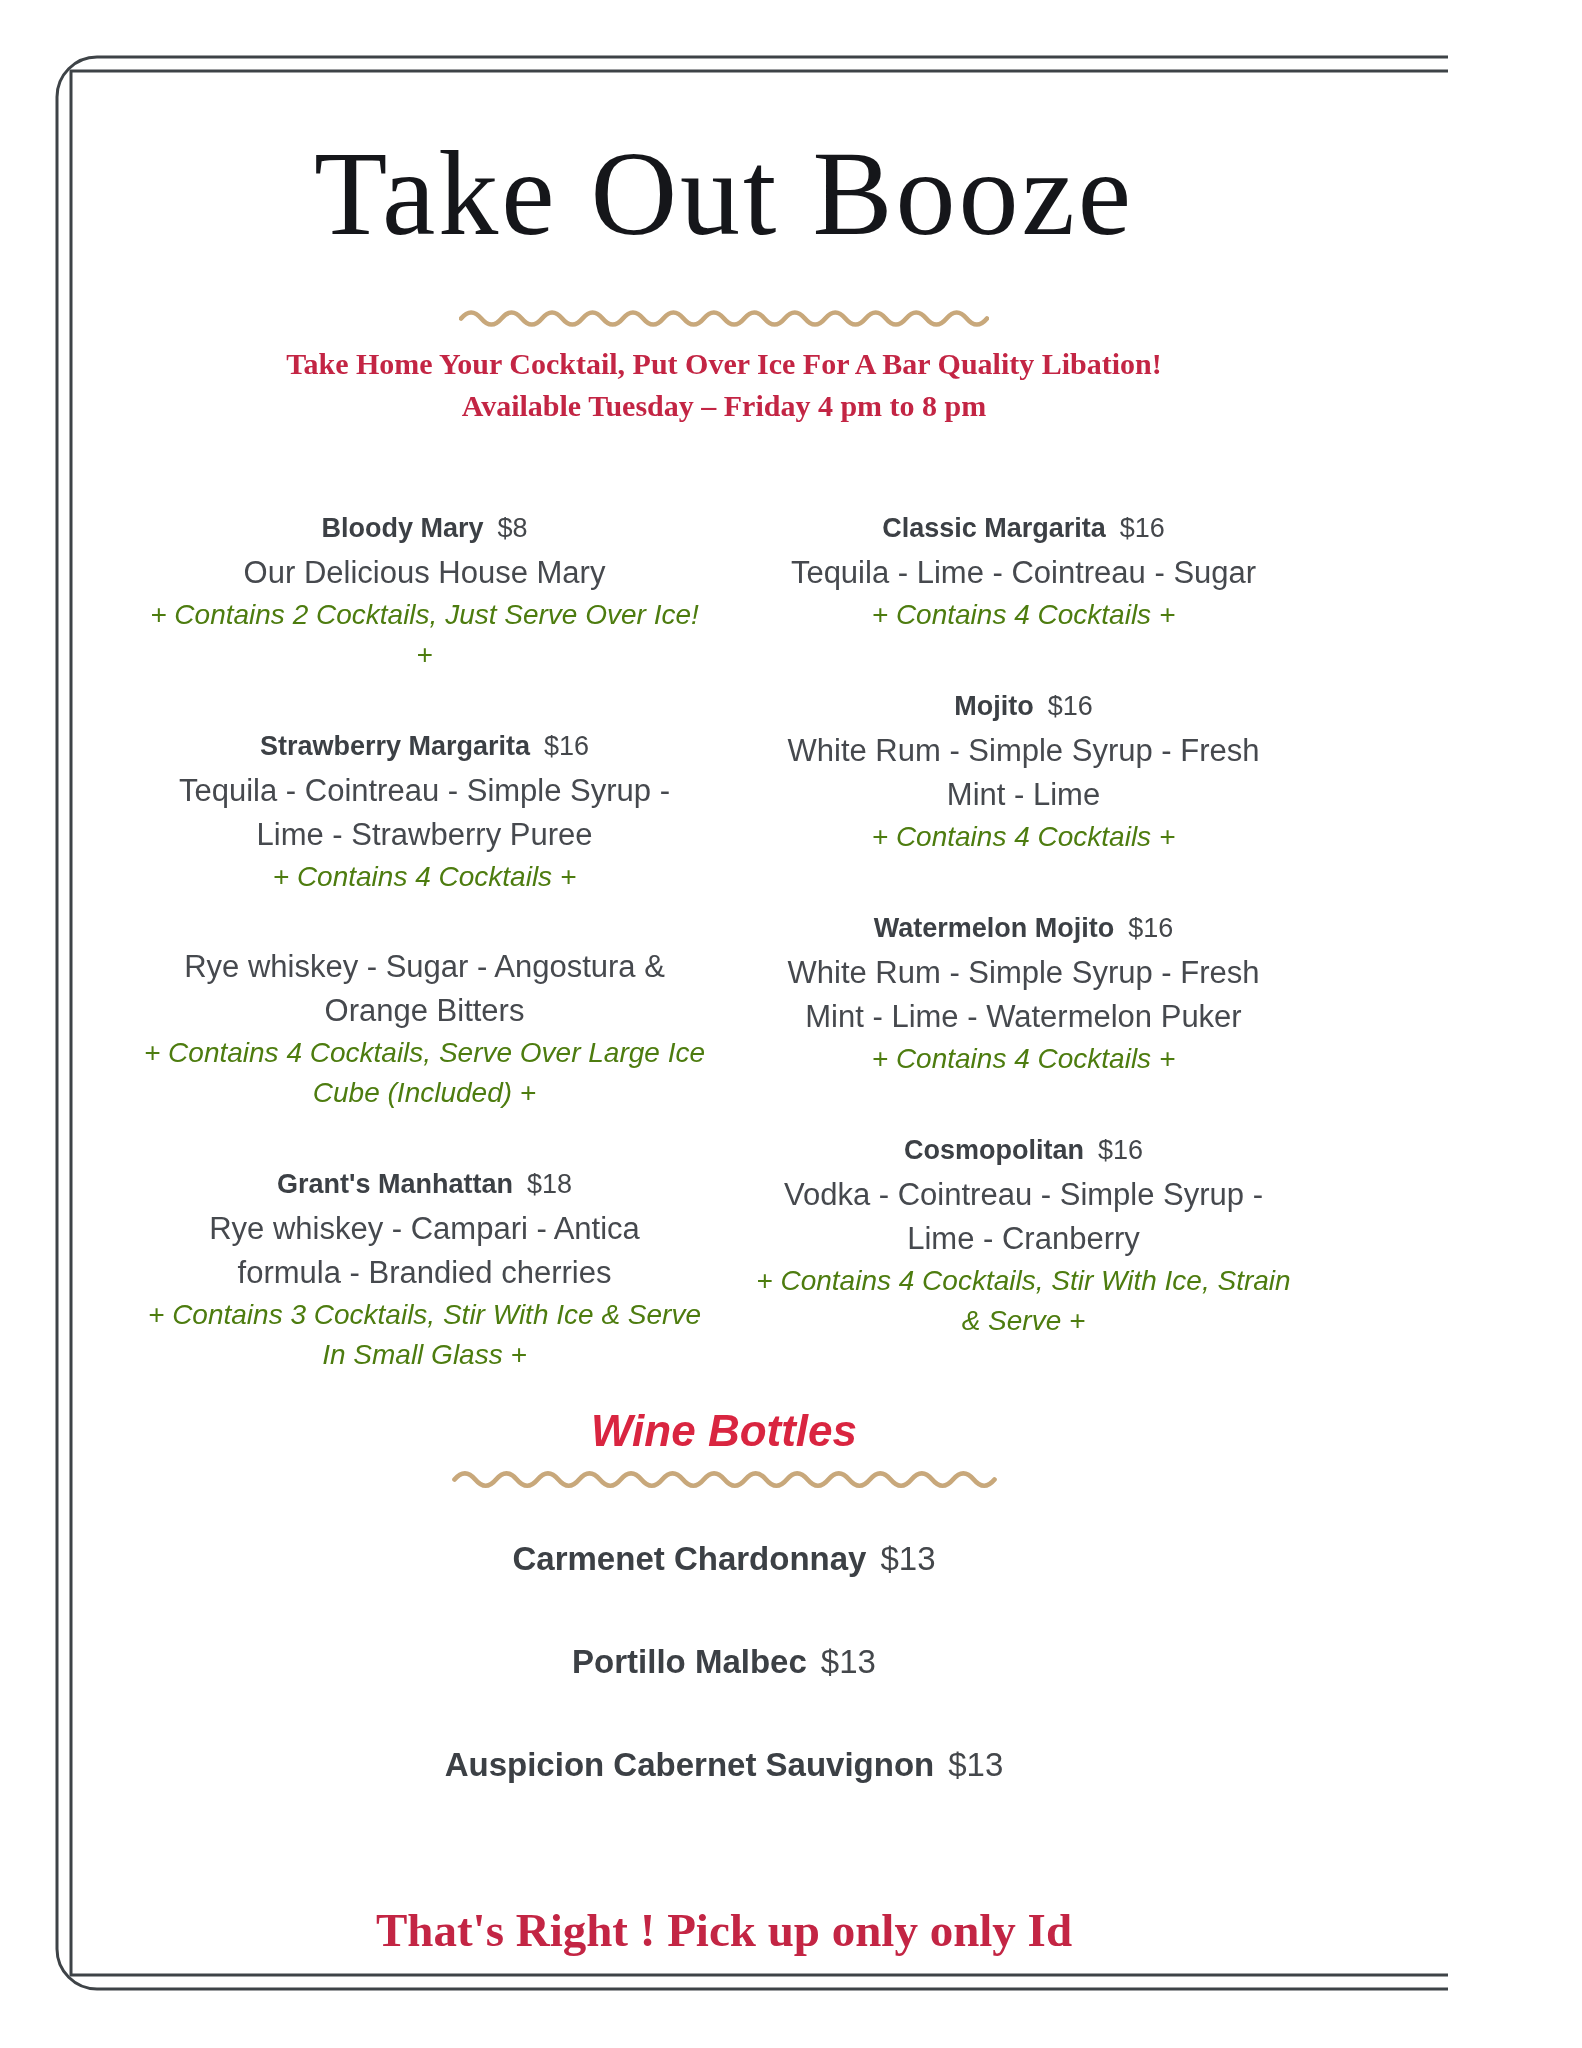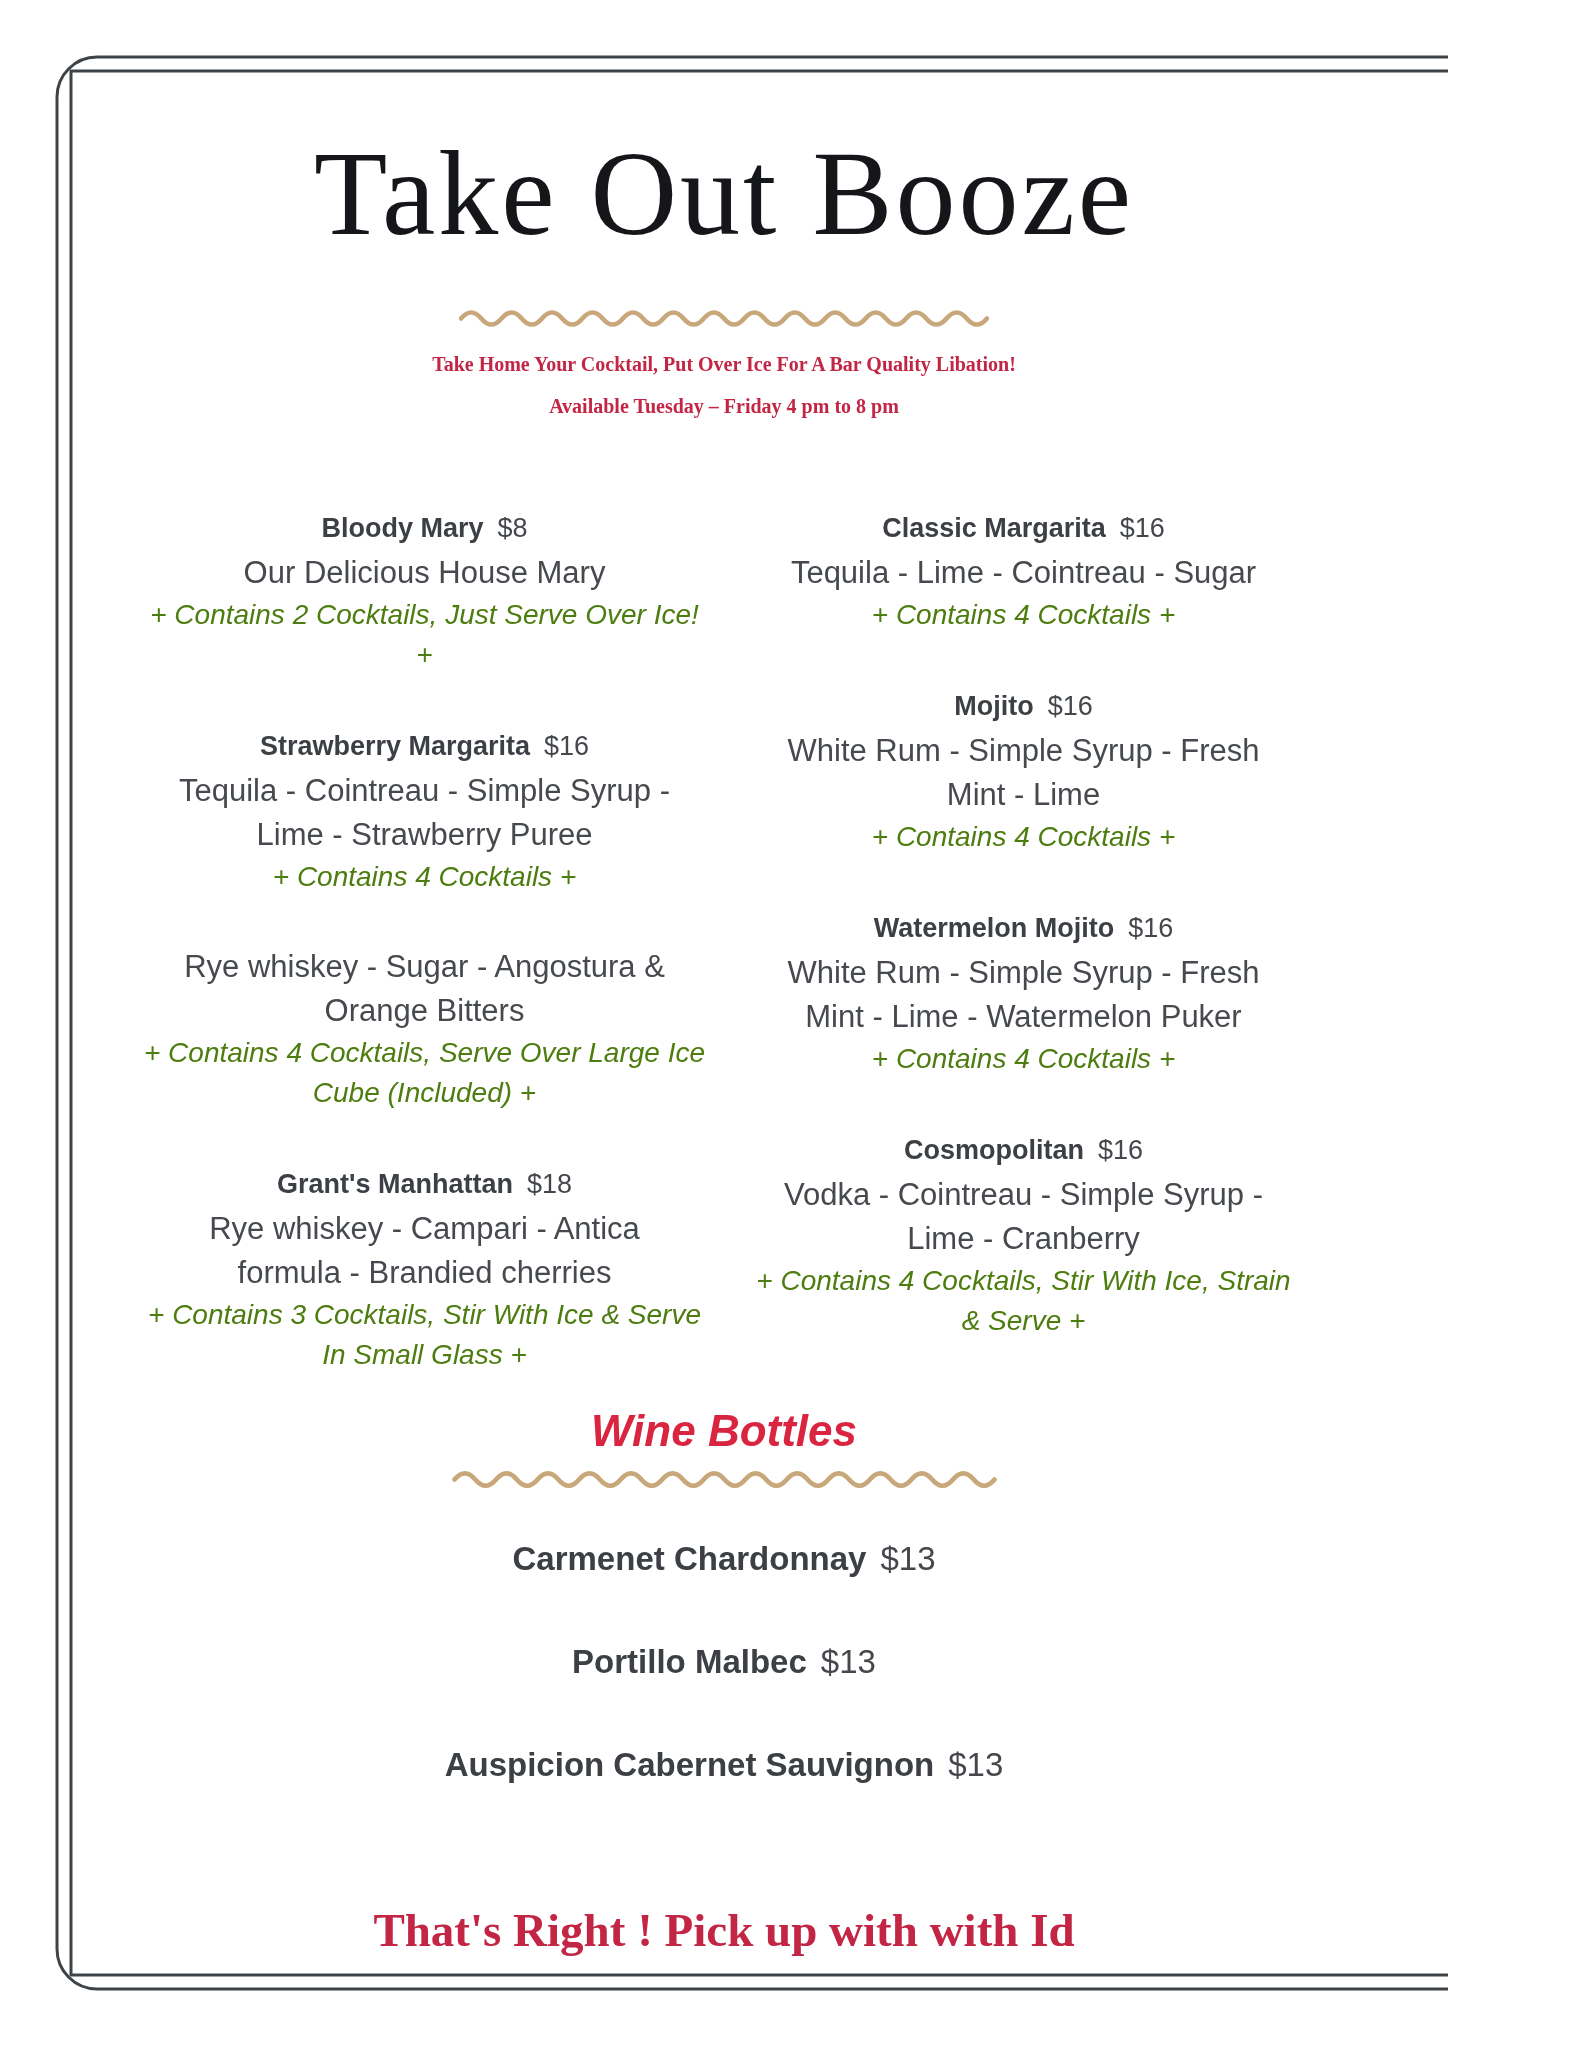--- a/index.html
+++ b/index.html
@@ -14,21 +14,21 @@
     margin:134px 0 0 0;
     font-family:"Liberation Serif", serif;
     font-size:120px; line-height:1; font-weight:400;
     letter-spacing:3px; color:#15161a;
   }
   .squiggle { display:block; margin:0 auto; }
   .squiggle-top { margin-top:50px; }
   .tagline {
     margin-top:12px;
     font-family:"Liberation Serif", serif;
-    font-weight:bold; font-size:20px; line-height:42px;
+    font-weight:bold; font-size:30px; line-height:42px;
     color:var(--accent_red, #c32544);
   }
 
   .cocktail-grid {
     margin:78px 140px 0 140px;
     display:grid; grid-template-columns:1fr 1fr; column-gap:30px;
   }
   .menu-item { margin-bottom:48px; }
   .menu-item:last-child { margin-bottom:0; }
   .item-title { font-size:27px; line-height:46px; color:#3c4045; }
@@ -151,16 +151,16 @@
         <path d="M2 14 Q12 2 22 14 T42 14T62 14T82 14T102 14T122 14T142 14T162 14T182 14T202 14T222 14T242 14T262 14T282 14T302 14T322 14T342 14T362 14T382 14T402 14T422 14T442 14T462 14T482 14T502 14T522 14" fill="none" stroke="#c8a87b" stroke-width="4.5" stroke-linecap="round"></path>
       </svg>
 
       <div class="wine-list">
         <div class="wine-item"><span class="wine-name">Carmenet Chardonnay</span><span class="wine-price">$13</span></div>
         <div class="wine-item"><span class="wine-name">Portillo Malbec</span><span class="wine-price">$13</span></div>
         <div class="wine-item"><span class="wine-name">Auspicion Cabernet Sauvignon</span><span class="wine-price">$13</span></div>
       </div>
     </div>
 
-    <div class="footer-note">That's Right ! Pick up with with Id</div>
+    <div class="footer-note">That's Right ! Pick up only only Id</div>
 
   </div>
 </div>
 
 </body></html>

